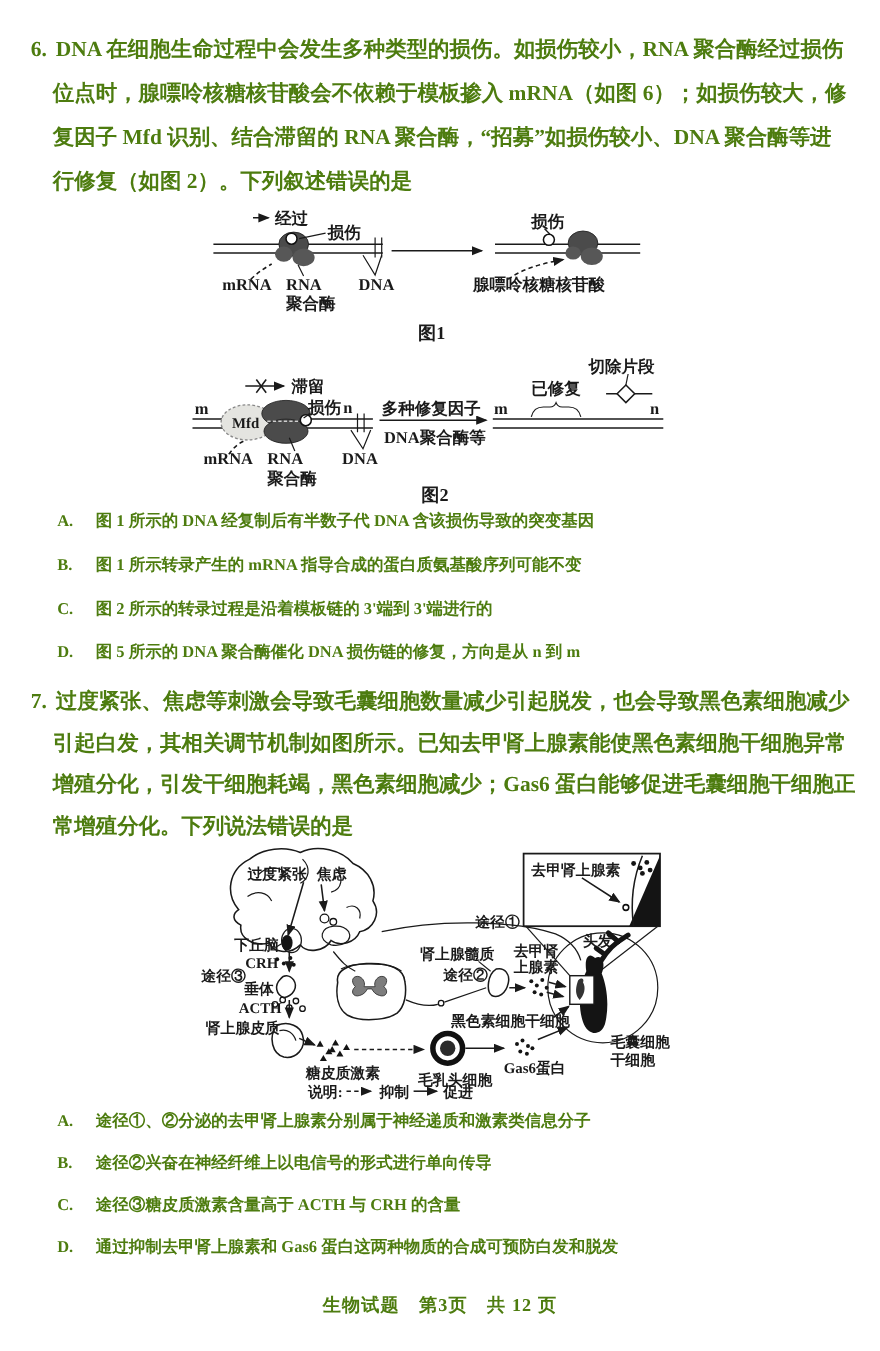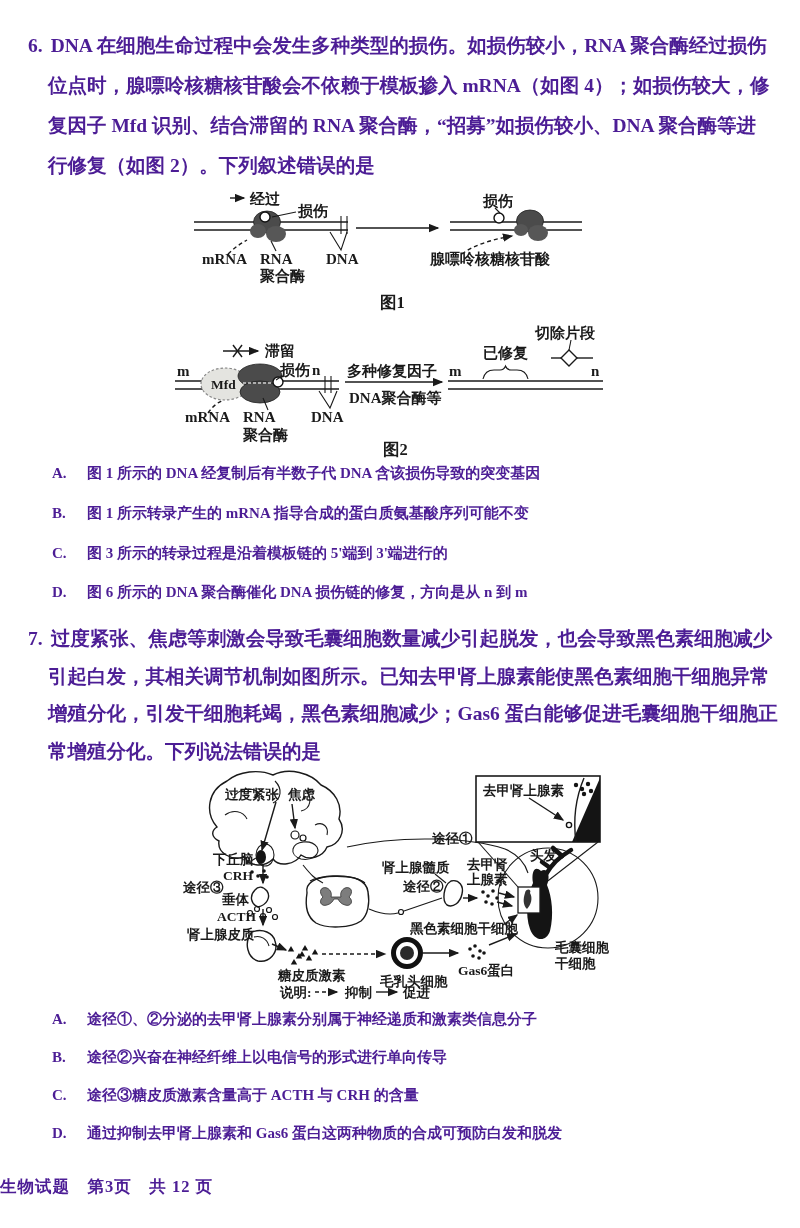--- a/index.html
+++ b/index.html
@@ -1,25 +1,25 @@
 <!DOCTYPE html>
 <html><head>
 <meta charset="utf-8">
 <style>
   html,body{margin:0;padding:0;background:#ffffff;}
   .page{position:relative;width:800px;height:1228px;background:#ffffff;
-        font-family:"Liberation Serif","DejaVu Serif",serif;color:#4c1d95;overflow:hidden;}
+        font-family:"Liberation Serif","DejaVu Serif",serif;color:#4d7c0f;overflow:hidden;}
   .qblock{position:absolute;left:28px;width:760px;}
   .qline{line-height:40px;font-size:19.5px;white-space:nowrap;font-weight:600;}
   .q7 .qline{line-height:37.6px;}
   .qline .qnum{margin-right:8px;}
   .qline.indent{padding-left:20px;}
   .opt{position:absolute;left:52px;font-size:15px;white-space:nowrap;font-weight:600;}
   .opt .opt-label{display:inline-block;min-width:24px;margin-right:11px;}
-  .footer{position:absolute;top:1176px;left:0;width:800px;
+  .footer{position:absolute;top:1176px;left:0;width:800px;text-align:center;
           font-size:16.5px;font-weight:600;letter-spacing:1px;}
   .fig{position:absolute;}
   svg text{font-family:"Liberation Serif","DejaVu Serif",serif;fill:#1a1a1a;font-size:15px;font-weight:600;}
   svg text.s13{font-size:13.5px;}
   svg text.s16{font-size:16.5px;}
   .ln{stroke:#1a1a1a;fill:none;stroke-width:1.4;}
   .ln2{stroke:#1a1a1a;fill:none;stroke-width:1.1;}
   .dsh{stroke:#1a1a1a;fill:none;stroke-width:1.4;stroke-dasharray:4,3;}
   .blob{fill:#4b4b4b;stroke:#222;stroke-width:0.8;}
   .blob2{fill:#575757;}
@@ -28,21 +28,21 @@
   .dot{fill:#141414;}
   .ocirc{fill:none;stroke:#141414;stroke-width:1.2;}
 </style>
 </head>
 <body>
 
 <div class="page">
 
   <div class="qblock q6" style="top:26px;">
     <div class="qline"><span class="qnum">6.</span><span>DNA 在细胞生命过程中会发生多种类型的损伤。如损伤较小，RNA 聚合酶经过损伤</span></div>
-    <div class="qline indent">位点时，腺嘌呤核糖核苷酸会不依赖于模板掺入 mRNA（如图 4）；如损伤较大，修</div>
+    <div class="qline indent">位点时，腺嘌呤核糖核苷酸会不依赖于模板掺入 mRNA（如图 6）；如损伤较大，修</div>
     <div class="qline indent">复因子 Mfd 识别、结合滞留的 RNA 聚合酶，“招募”如损伤较小、DNA 聚合酶等进</div>
     <div class="qline indent">行修复（如图 2）。下列叙述错误的是</div>
   </div>
 
   <svg class="fig" style="left:180px;top:188px;" width="450" height="128" viewBox="0 0 450 128">
     <defs>
       <marker id="ah" markerWidth="9" markerHeight="8" refX="6.5" refY="3" orient="auto">
         <path d="M0,0 L7.5,3 L0,6 Z" fill="#1a1a1a"></path>
       </marker>
     </defs>
@@ -148,22 +148,22 @@
       <line class="ln2" x1="408" y1="22" x2="406" y2="32"></line>
       <line class="ln" x1="388" y1="40" x2="400" y2="40"></line>
       <polygon points="406,32 414,40 406,48 398,40" fill="#fff" stroke="#1a1a1a" stroke-width="1.4"></polygon>
       <line class="ln" x1="414" y1="40" x2="430" y2="40"></line>
     </g>
     <text class="s16" x="220" y="137">图2</text>
   </svg>
 
   <div class="opt" style="top:464px;"><span class="opt-label">A.</span><span>图 1 所示的 DNA 经复制后有半数子代 DNA 含该损伤导致的突变基因</span></div>
   <div class="opt" style="top:504px;"><span class="opt-label">B.</span><span>图 1 所示转录产生的 mRNA 指导合成的蛋白质氨基酸序列可能不变</span></div>
-  <div class="opt" style="top:544px;"><span class="opt-label">C.</span><span>图 3 所示的转录过程是沿着模板链的 5'端到 3'端进行的</span></div>
-  <div class="opt" style="top:583px;"><span class="opt-label">D.</span><span>图 6 所示的 DNA 聚合酶催化 DNA 损伤链的修复，方向是从 n 到 m</span></div>
+  <div class="opt" style="top:544px;"><span class="opt-label">C.</span><span>图 2 所示的转录过程是沿着模板链的 3'端到 3'端进行的</span></div>
+  <div class="opt" style="top:583px;"><span class="opt-label">D.</span><span>图 5 所示的 DNA 聚合酶催化 DNA 损伤链的修复，方向是从 n 到 m</span></div>
 
   <div class="qblock q7" style="top:620px;">
     <div class="qline"><span class="qnum">7.</span><span>过度紧张、焦虑等刺激会导致毛囊细胞数量减少引起脱发，也会导致黑色素细胞减少</span></div>
     <div class="qline indent">引起白发，其相关调节机制如图所示。已知去甲肾上腺素能使黑色素细胞干细胞异常</div>
     <div class="qline indent">增殖分化，引发干细胞耗竭，黑色素细胞减少；Gas6 蛋白能够促进毛囊细胞干细胞正</div>
     <div class="qline indent">常增殖分化。下列说法错误的是</div>
   </div>
 
   <svg class="fig" style="left:155px;top:765px;" width="650" height="245" viewBox="0 0 650 245">
 

